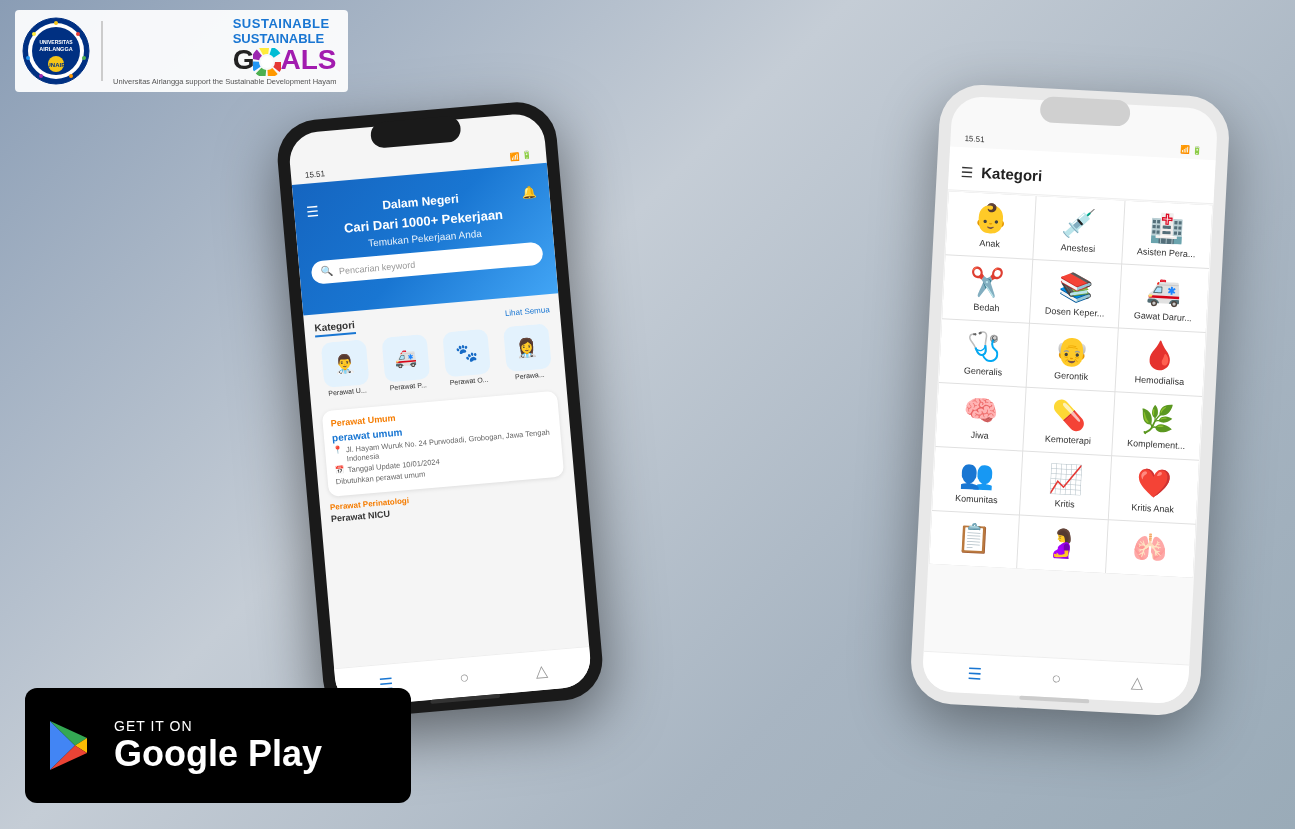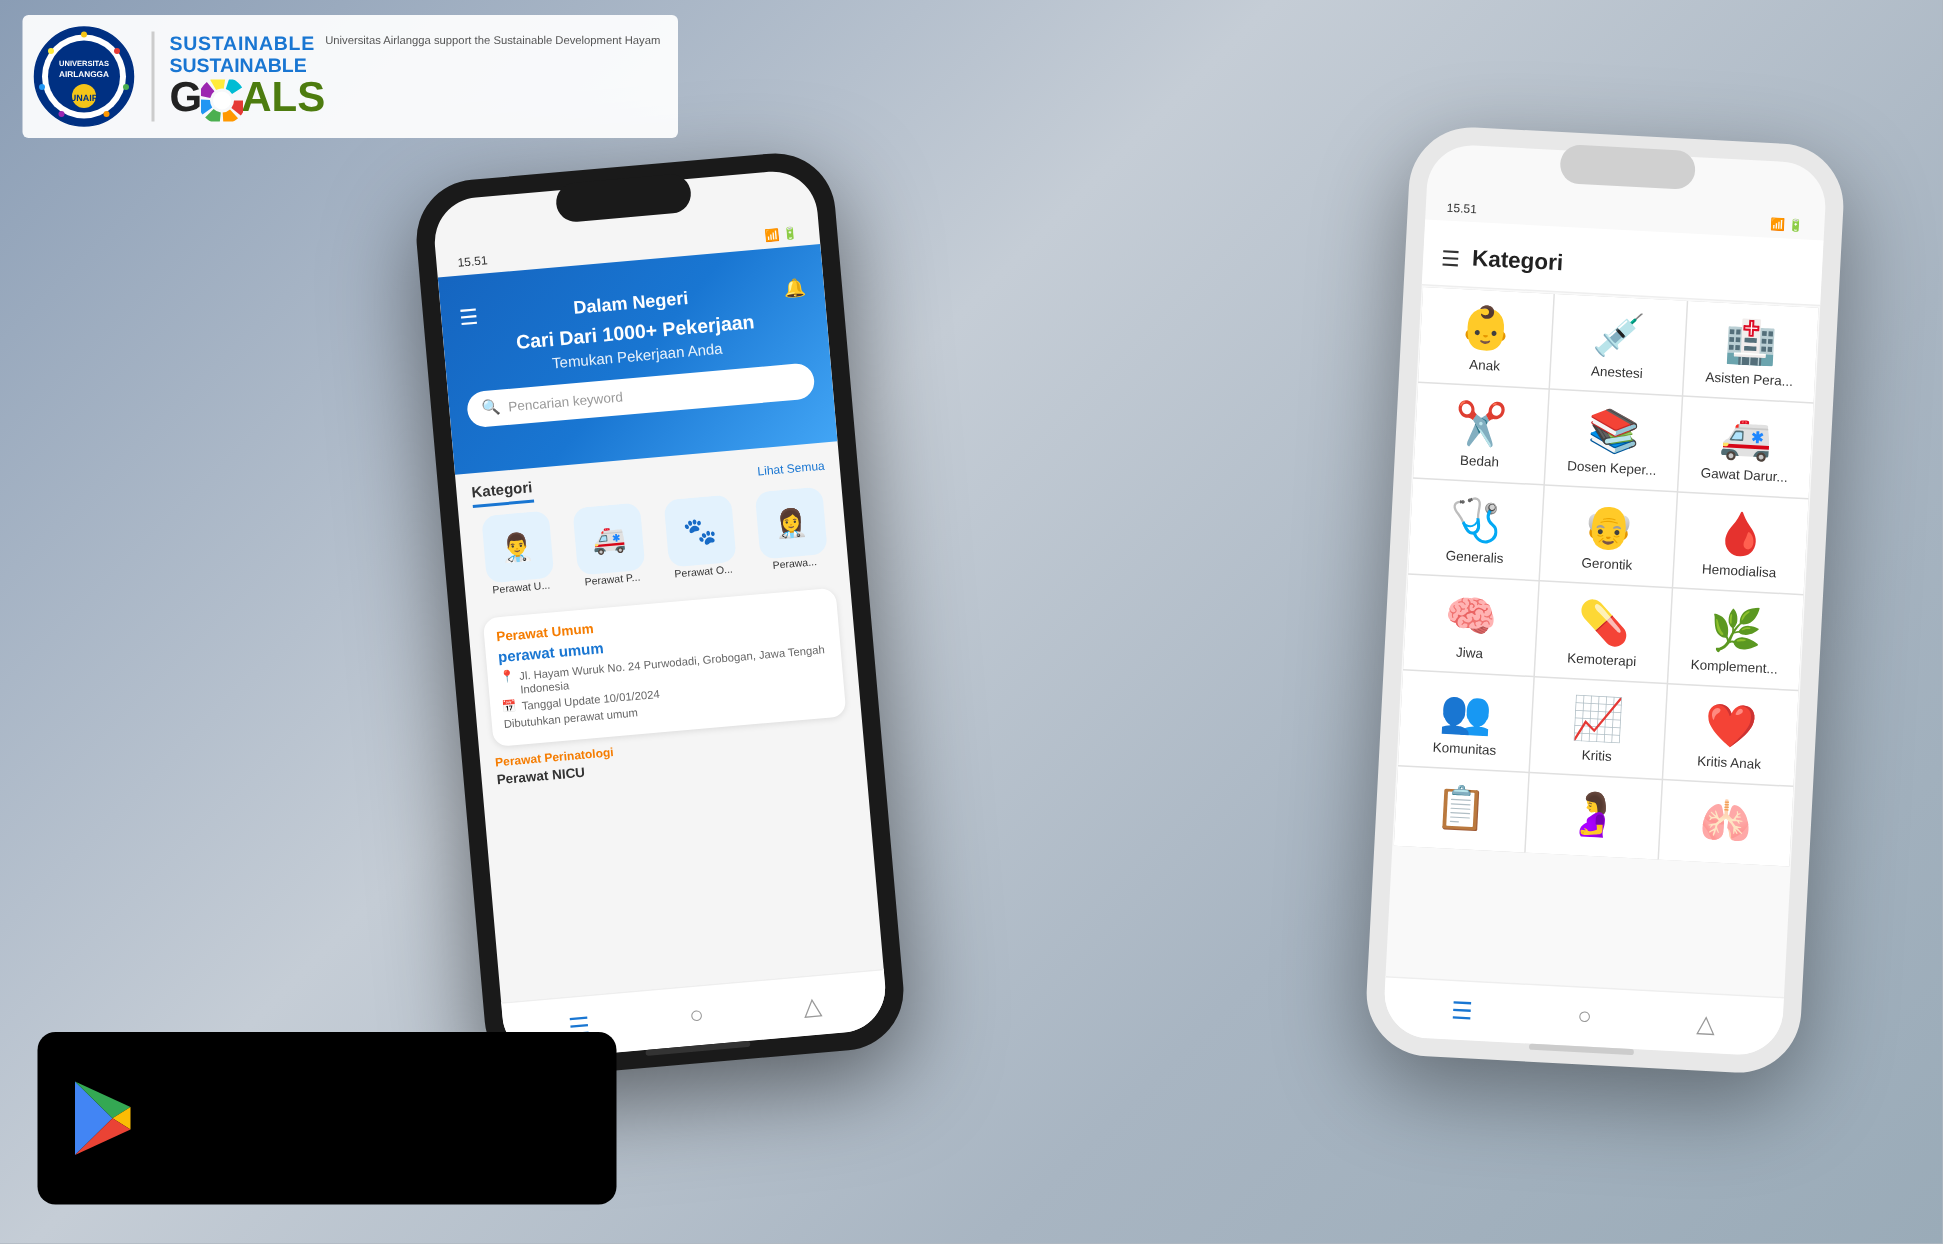--- a/index.html
+++ b/index.html
@@ -40,22 +40,22 @@
     }
 
     .divider-line {
       width: 2px;
       height: 60px;
       background: #ccc;
     }
 
     .sdg-logo {
       display: flex;
-      flex-direction: row;
-      align-items: flex-start;
+      flex-direction: column;
+      align-items: flex-end;
     }
 
     
     .phones-area {
       position: absolute;
       top: 60px;
       left: 200px;
       right: 0;
       bottom: 0;
       z-index: 5;
@@ -441,21 +441,21 @@
 
               <circle cx="14" cy="14" r="12" fill="none" stroke="#e53935" stroke-width="8" stroke-dasharray="8 67" stroke-dashoffset="0"></circle>
               <circle cx="14" cy="14" r="12" fill="none" stroke="#ff9800" stroke-width="8" stroke-dasharray="8 67" stroke-dashoffset="-10"></circle>
               <circle cx="14" cy="14" r="12" fill="none" stroke="#4caf50" stroke-width="8" stroke-dasharray="8 67" stroke-dashoffset="-20"></circle>
               <circle cx="14" cy="14" r="12" fill="none" stroke="#2196f3" stroke-width="8" stroke-dasharray="8 67" stroke-dashoffset="-30"></circle>
               <circle cx="14" cy="14" r="12" fill="none" stroke="#9c27b0" stroke-width="8" stroke-dasharray="8 67" stroke-dashoffset="-40"></circle>
               <circle cx="14" cy="14" r="12" fill="none" stroke="#ffeb3b" stroke-width="8" stroke-dasharray="8 67" stroke-dashoffset="-50"></circle>
               <circle cx="14" cy="14" r="12" fill="none" stroke="#00bcd4" stroke-width="8" stroke-dasharray="8 67" stroke-dashoffset="-60"></circle>
               <circle cx="14" cy="14" r="6" fill="white"></circle>
             </svg>
-          </span><span style="color:#4d7c0f;">ALS</span>
+          </span><span style="color:#a21caf;">ALS</span>
         </div>
       </div>
     </div>
     <div style="font-size:7.5px;color:#555;margin-top:1px;">Universitas Airlangga support the Sustainable Development Hayam</div>
   </div>
 </div>
 
 <div class="phones-area">
 
   <div class="phone-left">
@@ -643,13 +643,17 @@
 
 <div class="google-play-btn">
 
   <svg class="play-icon" viewBox="0 0 55 55">
 
     <polygon points="5,3 5,52 30,27.5" fill="#4285f4"></polygon>
     <polygon points="5,3 30,27.5 42,20" fill="#34a853"></polygon>
     <polygon points="30,27.5 42,20 42,35 30,27.5" fill="#fbbc04"></polygon>
     <polygon points="5,52 30,27.5 42,35" fill="#ea4335"></polygon>
   </svg>
+  <div class="play-text">
+    <span class="get-it-on">GET IT ON</span>
+    <span class="google-play-text">Google Play</span>
+  </div>
 </div>
 
 </body></html>

